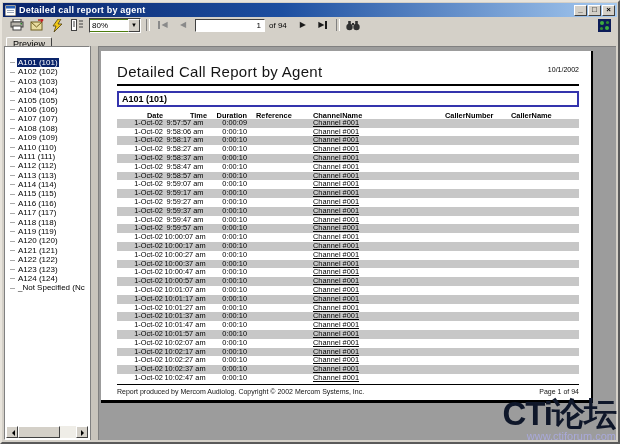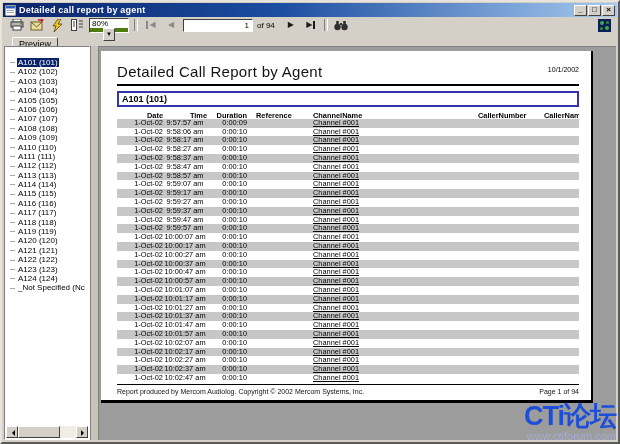--- a/index.html
+++ b/index.html
@@ -19,35 +19,35 @@
           border-color:#fff #404040 #404040 #fff;font-size:8px;line-height:8px;
           padding:0;text-align:center;font-family:"Liberation Sans",sans-serif;font-weight:bold;color:#000;}
 
   
   .toolbar{position:absolute;top:15px;left:1px;right:1px;height:16px;
            display:flex;align-items:center;padding-left:4px;box-sizing:border-box;}
   .tbtn{width:18px;height:14px;border:none;background:transparent;padding:0;margin:0 1px;
         display:flex;align-items:center;justify-content:center;}
   .sep{width:2px;height:12px;margin:0 3px;border-left:1px solid #808080;border-right:1px solid #fff;}
   .combo{display:flex;align-items:center;height:13px;background:#4d7c0f;
-         border:1px solid;border-color:#404040 #fff #fff #404040;margin:0 2px;flex-direction:column;}
+         border:1px solid;border-color:#404040 #fff #fff #404040;margin:0 2px;}
   .combo input{width:34px;height:11px;border:none;font-size:8px;padding:0 2px;
                font-family:"Liberation Sans",sans-serif;background:#fff;}
   .combo .drop{width:12px;height:13px;background:#d4d0c8;border:1px solid;
                border-color:#fff #404040 #404040 #fff;font-size:6px;line-height:11px;text-align:center;padding:0;}
   .pagebox{width:62px;height:11px;background:#fff;border:1px solid;
            border-color:#404040 #fff #fff #404040;font-size:8px;text-align:right;
            padding:0 3px;font-family:"Liberation Sans",sans-serif;margin:0 2px;}
   .oflabel{font-size:8px;margin:0 6px 0 2px;color:#000;}
   .navglyph{font-size:8px;line-height:8px;}
   .nav-dim{color:#8a8a8a;} .nav-on{color:#1a1a1a;}
   .logo{margin-left:auto;margin-right:5px;width:15px;height:15px;}
 
   
-  .tabstrip{position:absolute;top:31px;left:7px;right:1px;height:13px;text-decoration:underline;}
+  .tabstrip{position:absolute;top:31px;left:1px;right:1px;height:13px;text-decoration:underline;}
   .tab{display:inline-block;margin-left:3px;padding:1px 6px 0 6px;font-size:9px;height:12px;
        background:#d4d0c8;border:1px solid;border-color:#fff #404040 #d4d0c8 #fff;
        border-radius:2px 2px 0 0;box-sizing:border-box;}
 
   
   .content{position:absolute;top:44px;left:2px;right:2px;bottom:2px;background:#a16207;}
   .sidebar{position:absolute;left:0;top:0;bottom:0;width:86px;background:#fff;
            border:1px solid;border-color:#808080 #fff #fff #808080;box-sizing:border-box;overflow:hidden;}
   .tree{padding:11px 0 0 5px;}
   .tree-item{white-space:nowrap;font-size:8px;line-height:9.4px;height:9.4px;color:#000;}
@@ -85,30 +85,30 @@
   .grow{display:flex;height:8.8px;line-height:8.8px;overflow:hidden;}
   .ghead .gcell{font-weight:bold;text-decoration:underline;height:11px;line-height:11px;}
   .grow:nth-child(odd).data{background:#c7c7c7;}
   .gcell{white-space:nowrap;overflow:hidden;box-sizing:border-box;}
   .c0{width:46px;text-align:right;}
   .c1{width:46px;text-align:center;padding-right:2px;}
   .c2{width:38px;text-align:right;}
   .c3{width:66px;padding-left:9px;}
   .c4{width:62px;text-decoration:underline;}
   .c5{width:70px;margin-top:47px;}
-  .c6{width:66px;margin-left:33px;}
+  .c6{width:66px;}
   .c7{flex:1;}
   .ghead .c0,.ghead .c1,.ghead .c2{text-align:right;}
 
   .pagefooter{position:absolute;left:16px;right:12px;bottom:5px;}
   .footrule{height:1px;background:#000;margin-bottom:3px;}
   .footrow{display:flex;justify-content:space-between;font-size:7px;color:#111;}
 
   .watermark{position:absolute;right:2px;bottom:0;text-align:right;z-index:50;line-height:1;}
-  .wm-brand{font-size:27px;font-weight:bold;color:#1d4ed8;letter-spacing:-1px;}
+  .wm-brand{font-size:33px;font-weight:bold;color:#0f172a;letter-spacing:-1px;}
   .wm-url{font-size:11px;color:#a9a9da;margin-top:1px;}
 </style>
 </head>
 <body>
 
 <div class="window">
 
   <div class="titlebar">
     <svg class="titleicon" viewBox="0 0 11 11">
       <rect x="0" y="0" width="11" height="11" fill="#fff" stroke="#404040" stroke-width="1"></rect>

